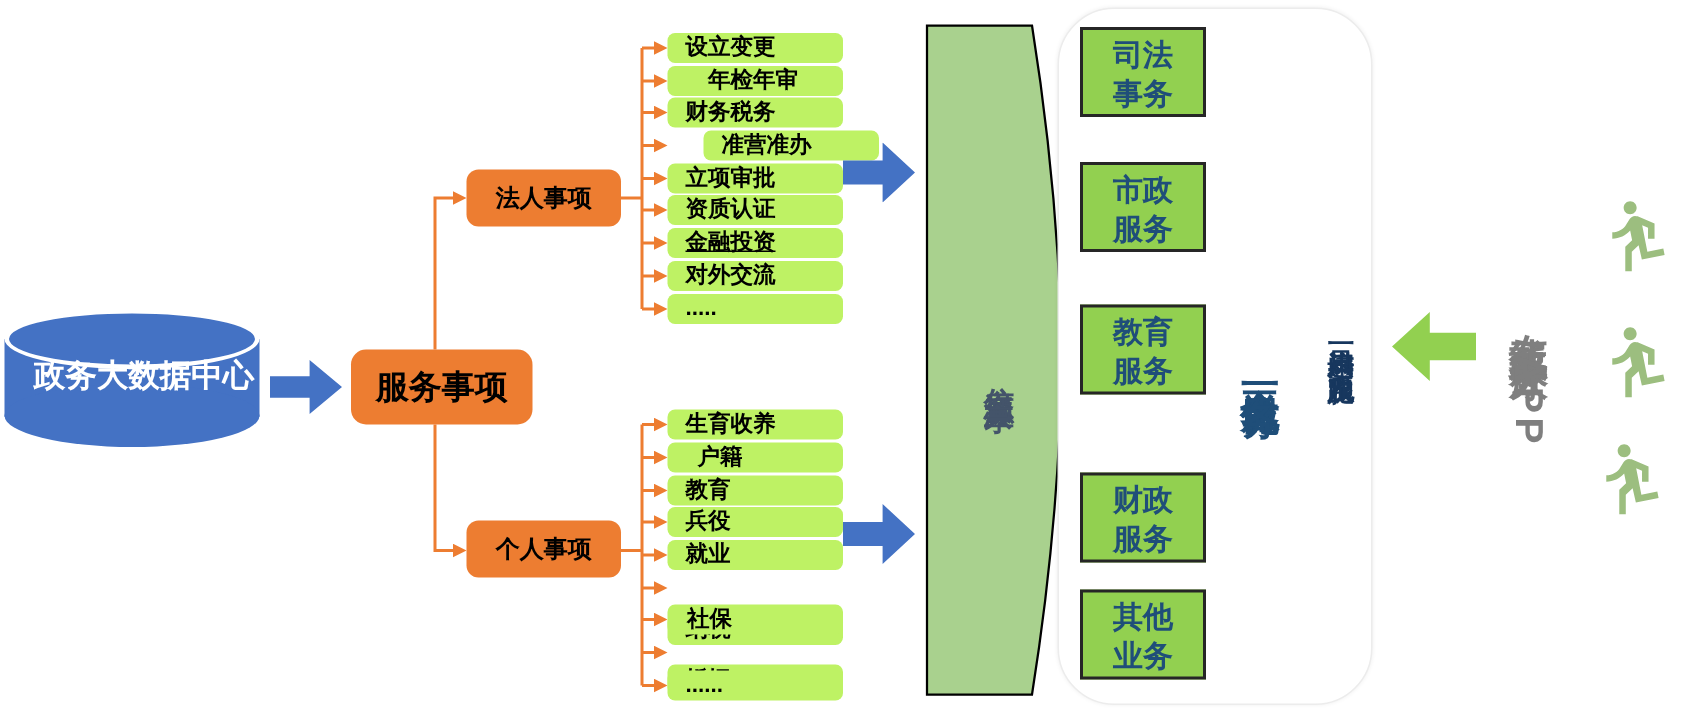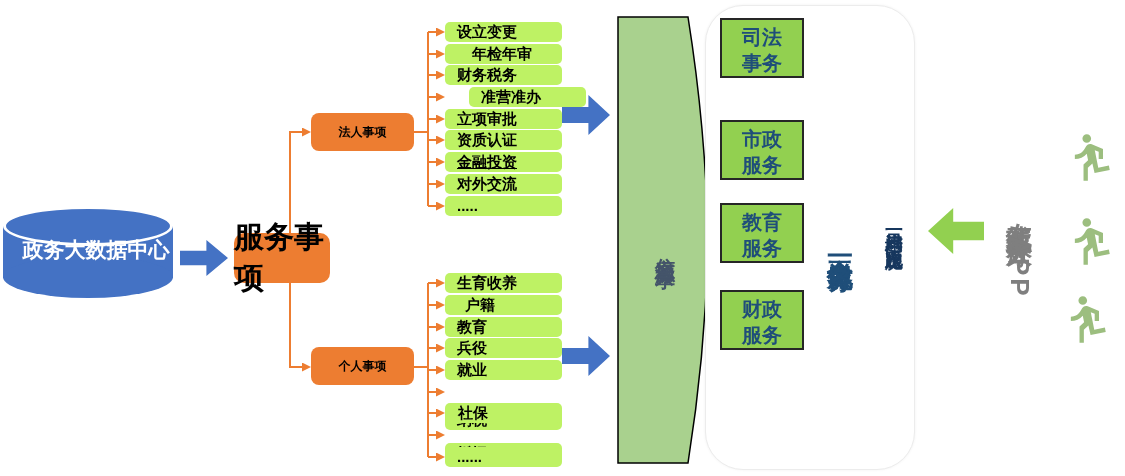--- a/index.html
+++ b/index.html
@@ -12,22 +12,22 @@
   .cyl-bottom{left:3px;top:256px;width:170px;height:42px;background:#4472C4;border-radius:50%;}
   .cyl-top{left:3px;top:206px;width:170px;height:40px;background:#4472C4;border:3px solid #fff;border-radius:50%;}
   .cyl-label{left:3px;top:236px;width:186px;text-align:center;color:#fff;font-weight:bold;font-size:21px;z-index:3;}
 
   
   .arrow-right{background:#4472C4;clip-path:polygon(0 30%,55% 30%,55% 0,100% 50%,55% 100%,55% 70%,0 70%);}
   .arrow-left{background:#92D050;clip-path:polygon(100% 30%,45% 30%,45% 0,0 50%,45% 100%,45% 70%,100% 70%);}
 
   
   .node{background:#ED7D31;color:#000;display:flex;align-items:center;justify-content:center;font-weight:bold;}
-  .hub{left:234px;top:233px;width:96px;height:50px;border-radius:10px;font-size:30px;}
-  .branch{left:311px;width:103px;height:38px;border-radius:8px;font-size:12px;}
+  .hub{left:234px;top:233px;width:121px;height:50px;border-radius:10px;font-size:22px;}
+  .branch{left:311px;width:103px;height:38px;border-radius:8px;font-size:16px;}
   .item{left:445px;width:117px;height:20px;background:#bef264;border-radius:5px;color:#000;
         font-size:15px;font-weight:600;line-height:20px;padding-left:12px;}
 
   
   .vtext{writing-mode:vertical-rl;text-orientation:mixed;}
   .share-label{left:645px;top:178px;width:42px;height:140px;display:flex;align-items:center;justify-content:center;
                color:#44546A;font-size:20px;letter-spacing:2px;font-weight:600;z-index:2;}
 
   
   .panel{left:705px;top:5px;width:210px;height:465px;background:#fff;border:1px solid #ececec;border-radius:38px;
@@ -124,31 +124,35 @@
     <path d="M10,17 L80,17 Q98,130 100,240 Q98,350 80,463 L10,463 Z" fill="#A9D18E" stroke="#000" stroke-width="1.5"></path>
   </svg>
   <div class="abs vtext share-label">信息资源共享</div>
 
   <div class="abs panel"></div>
 
   <div class="abs gbox" style="top:18px;">
     <div><span>司法</span><br>
          <span>事务</span></div>
   </div>
-  <div class="abs gbox" style="top:108px;margin-top:12px;">
+  <div class="abs gbox" style="top:108px;">
     <div><span>市政</span><br>
          <span>服务</span></div>
   </div>
   <div class="abs gbox" style="top:203px;">
     <div><span>教育</span><br>
          <span>服务</span></div>
   </div>
-  <div class="abs gbox" style="top:290px;">
+  <div class="abs gbox" style="top:315px;">
     <div><span>财政</span><br>
          <span>服务</span></div>
+  </div>
+  <div class="abs gbox" style="top:393px;">
+    <div><span>其他</span><br>
+         <span>业务</span></div>
   </div>
 
   <div class="abs vtext platform-title">全平台一体化服务</div>
   <div class="abs vtext slogan">只进一扇门　只跑一次腿</div>
 
   <div class="abs arrow-left" style="left:928px;top:208px;width:56px;height:46px;"></div>
 
   <div class="abs portal">
     <div class="vtext portal-label">在线政务服务大厅/APP</div>
   </div>

